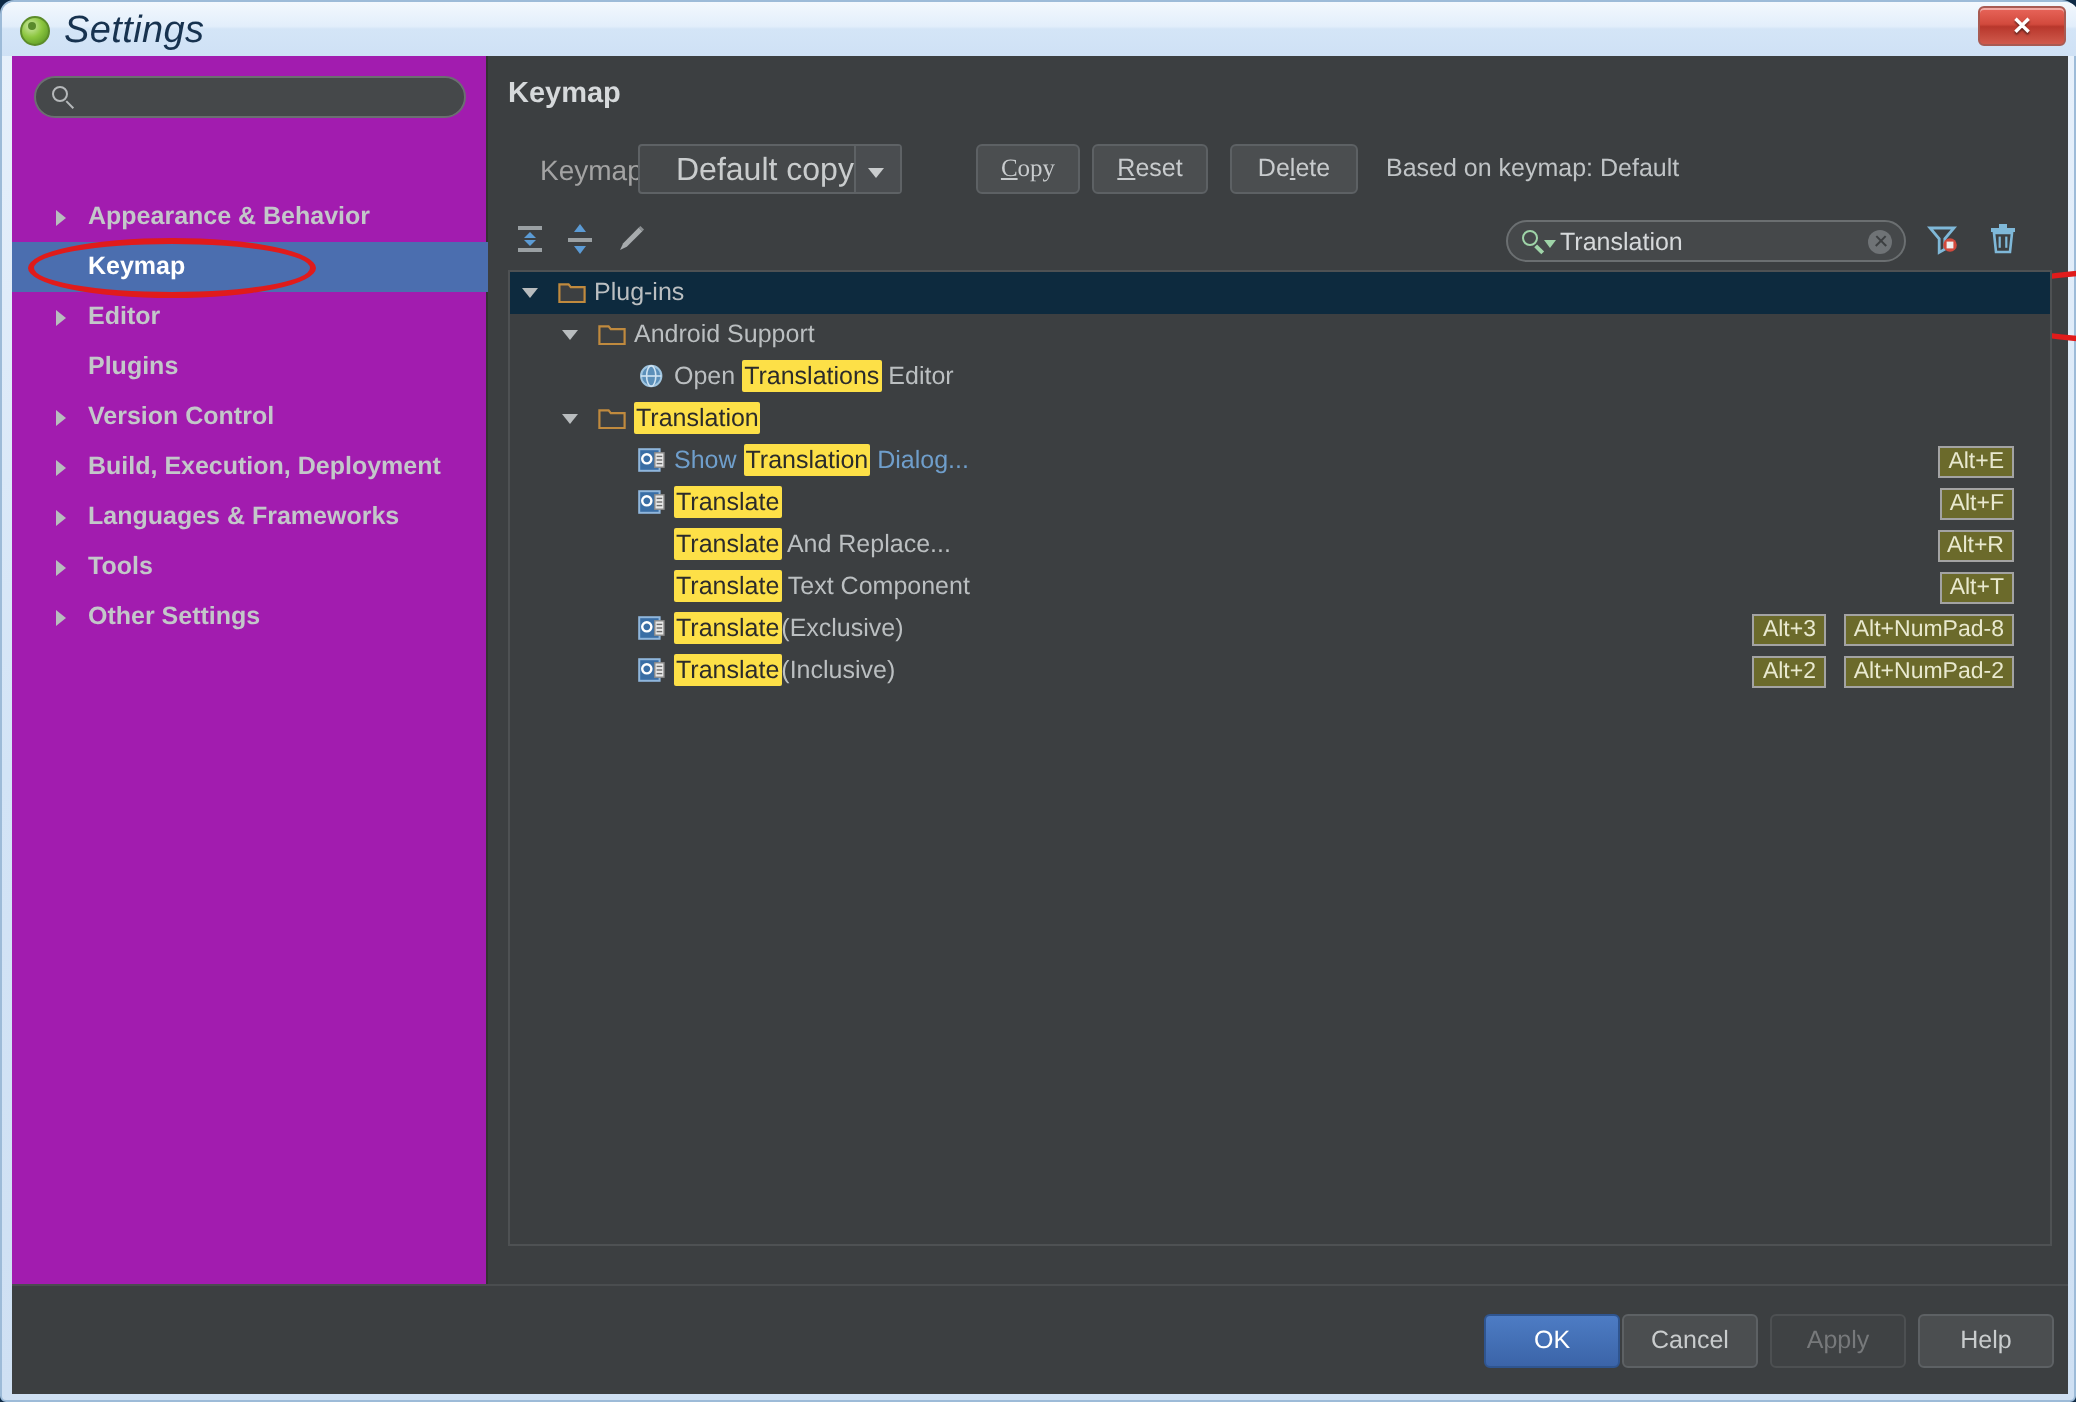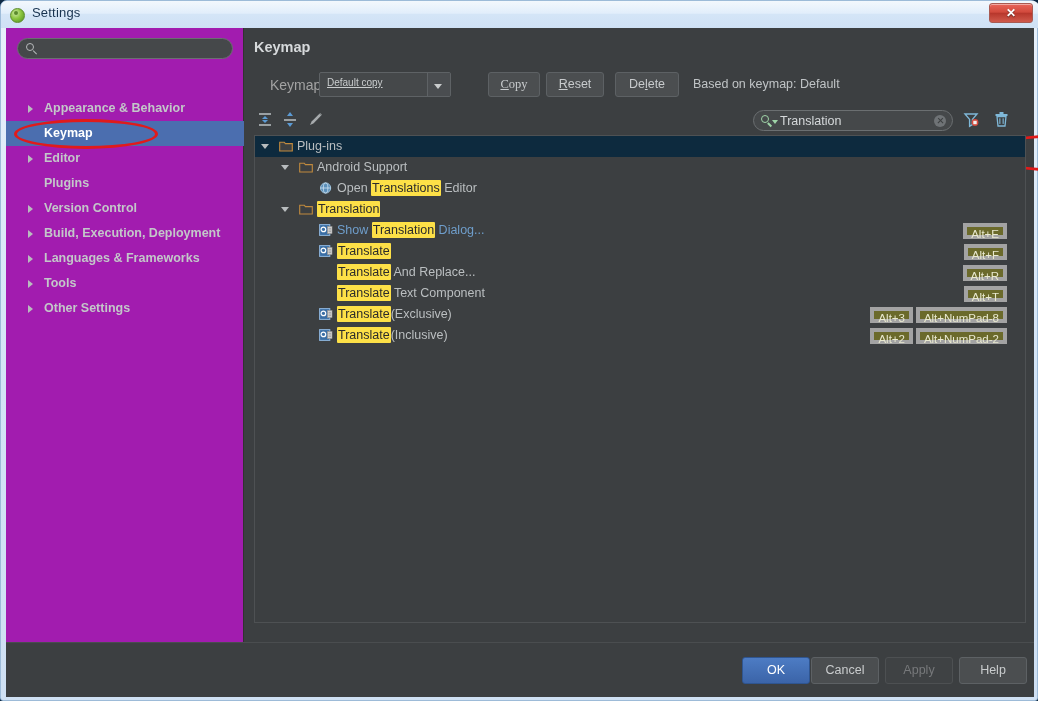--- a/index.html
+++ b/index.html
@@ -32,21 +32,21 @@
     width: 15px; height: 15px; border-radius: 50%;
     background: radial-gradient(circle at 35% 32%, #cfe9a8 0%, #8cc63f 45%, #4c8c1e 100%);
     border: 1px solid #5c8c2a;
   }
   #app-icon:after {
     content:""; position:absolute; left:3px; top:2px; width:4px; height:4px;
     border-radius:50%; background:#5a8a2c;
   }
   #title-text {
     position: absolute; left: 31px; top: 4px;
-    font-size: 13px; color: #17324f; letter-spacing: .2px;
+    font-size: 19px; color: #17324f; letter-spacing: .2px; font-style: italic;
   }
   #close-btn {
     position: absolute; right: 6px; top: 2px;
     width: 44px; height: 20px;
     border: 1px solid #a85a52;
     border-radius: 3px;
     background: linear-gradient(to bottom, #e8655a 0%, #d24a3d 45%, #b8372c 52%, #d05a4c 100%);
     box-shadow: inset 0 1px 0 rgba(255,255,255,.45);
     color: #fff; font-size: 12px; font-weight: bold;
     text-align: center; line-height: 19px;
@@ -132,22 +132,22 @@
     color: #a3a3a3; font-size: 14px;
   }
   #keymap-combo {
     position: absolute; left: 65px; top: 0;
     width: 132px; height: 25px;
     background: #45484a;
     border: 1px solid #5e6265;
     border-radius: 2px;
   }
   #keymap-combo .val {
-    position: absolute; left: 7px; top: 4px;
-    color: #c9cccd; font-size: 10px; text-decoration: underline;
+    position: absolute; left: 18px; top: 4px;
+    color: #c9cccd; font-size: 16px;
   }
   #keymap-combo .split {
     position: absolute; right: 0; top: 0; width: 23px; height: 23px;
     border-left: 1px solid #5e6265;
     background: #4a4d50;
   }
   #keymap-combo .caret {
     position: absolute; right: 8px; top: 11px;
     width: 0; height: 0;
     border-top: 5px solid #c9cccd;
@@ -247,21 +247,21 @@
     white-space: nowrap;
   }
   .hl {
     background: #fde047; color: #2b2b2b;
     padding: 1px 1px; border-radius: 1px;
   }
   .linktext { color: #6f9ecb; }
   .shortcut {
     position: absolute; top: 3px; height: 16px;
     background: #6b6a2b;
-    border: 4px solid #a3a3a3;
+    border: 1px solid #a3a3a3;
     color: #e9e9cf; font-size: 11.5px;
     line-height: 14px; padding: 0 4px;
     white-space: nowrap;
   }
 
   
   #footer {
     position: absolute; left: 5px; top: 641px;
     width: 1028px; height: 55px;
     background: #3c3f41;

